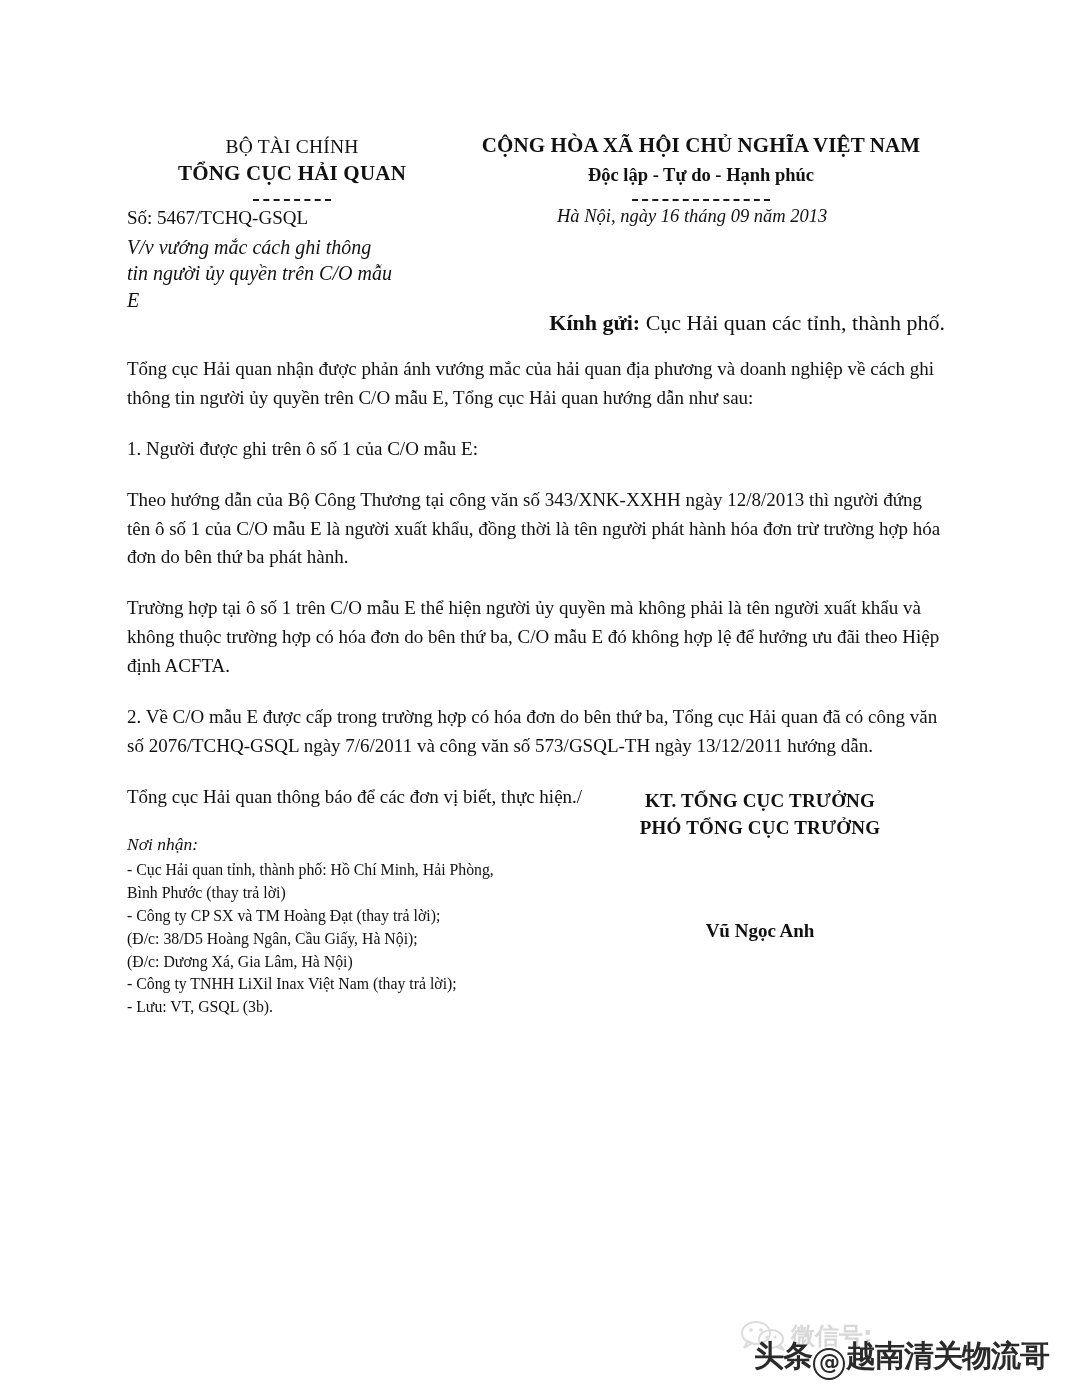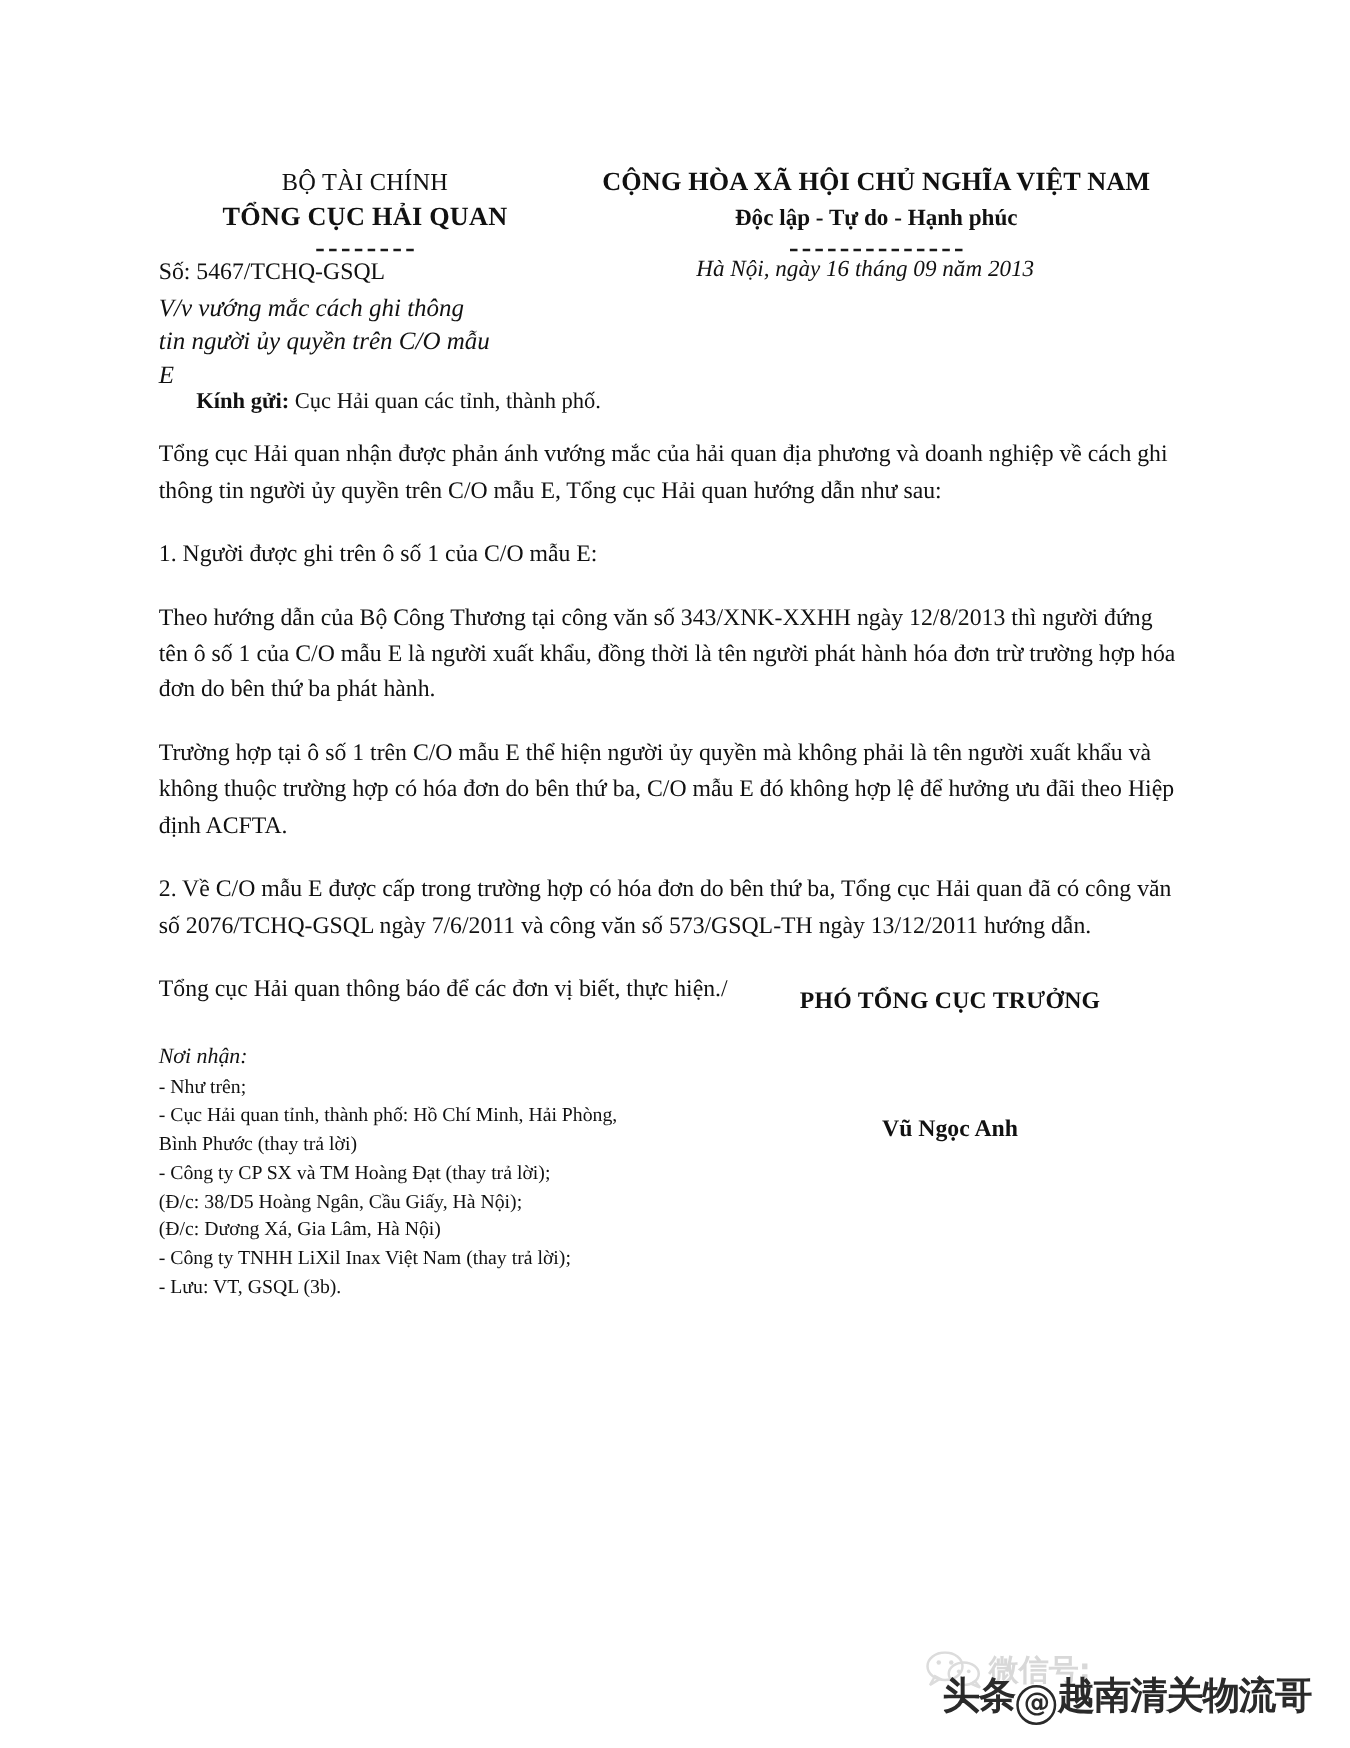--- a/index.html
+++ b/index.html
@@ -109,22 +109,22 @@
   }
 
   
   .body-block {
     position: absolute;
     top: 310px;
     left: 127px;
     width: 818px;
   }
   .salutation {
-    text-align: left;
-    font-size: 18px;
+    text-align: right;
+    font-size: 22px;
     margin-bottom: 16px;
     padding-left: 30px;
   }
   .salutation b {
     font-weight: bold;
   }
   .para {
     font-size: 19px;
     line-height: 1.52;
     margin-bottom: 22px;
@@ -257,28 +257,28 @@
     </div>
     <p class="para">Tổng cục Hải quan nhận được phản ánh vướng mắc của hải quan địa phương và doanh nghiệp về cách ghi thông tin người ủy quyền trên C/O mẫu E, Tổng cục Hải quan hướng dẫn như sau:</p>
     <p class="para">1. Người được ghi trên ô số 1 của C/O mẫu E:</p>
     <p class="para">Theo hướng dẫn của Bộ Công Thương tại công văn số 343/XNK-XXHH ngày 12/8/2013 thì người đứng tên ô số 1 của C/O mẫu E là người xuất khẩu, đồng thời là tên người phát hành hóa đơn trừ trường hợp hóa đơn do bên thứ ba phát hành.</p>
     <p class="para">Trường hợp tại ô số 1 trên C/O mẫu E thể hiện người ủy quyền mà không phải là tên người xuất khẩu và không thuộc trường hợp có hóa đơn do bên thứ ba, C/O mẫu E đó không hợp lệ để hưởng ưu đãi theo Hiệp định ACFTA.</p>
     <p class="para">2. Về C/O mẫu E được cấp trong trường hợp có hóa đơn do bên thứ ba, Tổng cục Hải quan đã có công văn số 2076/TCHQ-GSQL ngày 7/6/2011 và công văn số 573/GSQL-TH ngày 13/12/2011 hướng dẫn.</p>
     <p class="para">Tổng cục Hải quan thông báo để các đơn vị biết, thực hiện./</p>
   </div>
 
   <div class="signature">
+    <div class="sig-role">KT. TỔNG CỤC TRƯỞNG</div>
     <div class="sig-role">PHÓ TỔNG CỤC TRƯỞNG</div>
     <div class="sig-name">Vũ Ngọc Anh</div>
   </div>
 
   <div class="recipients">
     <div class="recipients-title">Nơi nhận:</div>
     <ul class="recipients-list">
-      <li>- Như trên;</li>
       <li>- Cục Hải quan tỉnh, thành phố: Hồ Chí Minh, Hải Phòng, Bình Phước (thay trả lời)</li>
       <li>- Công ty CP SX và TM Hoàng Đạt (thay trả lời);</li>
       <li>(Đ/c: 38/D5 Hoàng Ngân, Cầu Giấy, Hà Nội);</li>
       <li>(Đ/c: Dương Xá, Gia Lâm, Hà Nội)</li>
       <li>- Công ty TNHH LiXil Inax Việt Nam (thay trả lời);</li>
       <li>- Lưu: VT, GSQL (3b).</li>
     </ul>
   </div>
 
   <div class="watermark">

